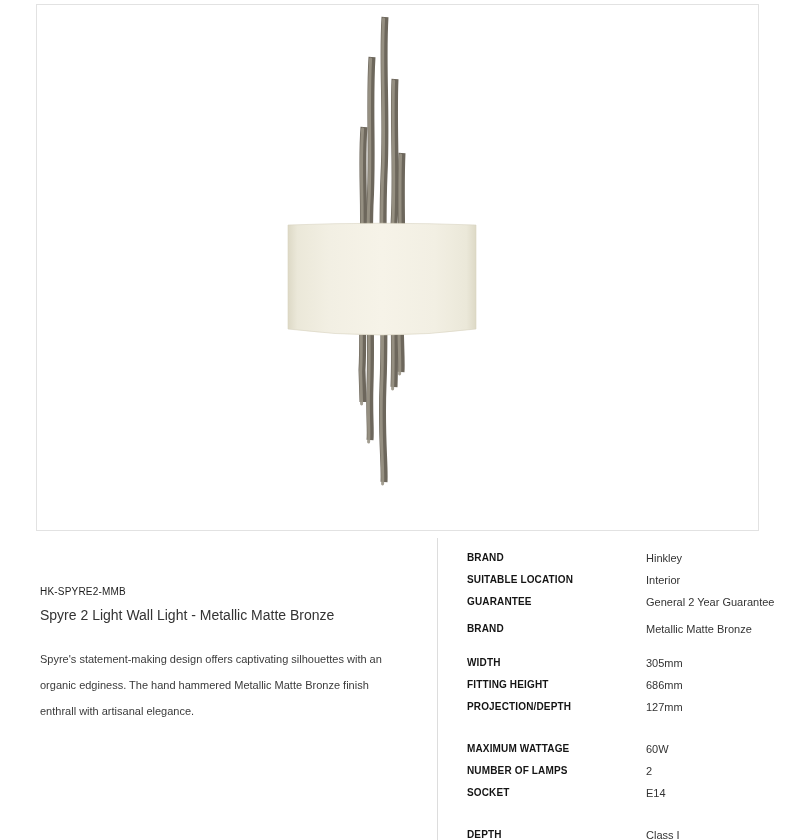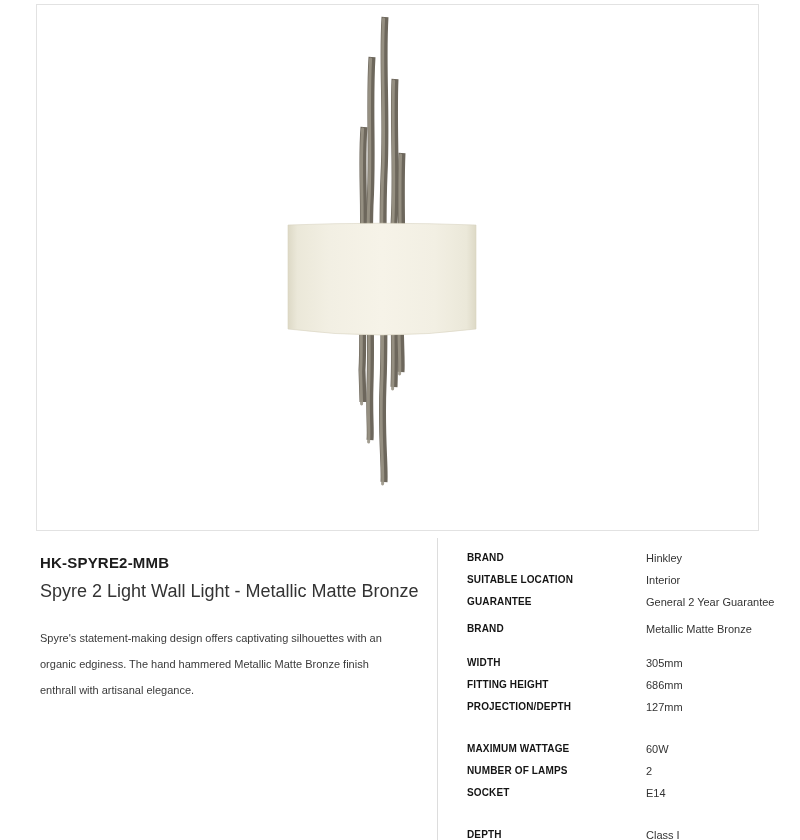--- a/index.html
+++ b/index.html
@@ -6,22 +6,22 @@
   html,body { width:800px; height:840px; background:#ffffff;
     font-family:"Liberation Sans", sans-serif; position:relative; overflow:hidden; }
 
   .image-box {
     position:absolute; left:36px; top:4px; width:723px; height:527px;
     border:1px solid #e2e2e2; background:#ffffff;
   }
   .image-box svg { display:block; width:721px; height:525px; }
 
   .left-col { position:absolute; left:40px; top:554px; width:380px; }
-  .sku { font-size:15px; font-weight:bold; color:#1c1c1c; letter-spacing:.2px; }
-  .title { font-size:18px; color:#333; margin-top:10px; }
+  .sku { font-size:10px; font-weight:normal; color:#1c1c1c; letter-spacing:.2px;margin-top:32px; }
+  .title { font-size:14px; color:#333; margin-top:10px; }
   .description { font-size:11px; line-height:26px; color:#3a3a3a; margin-top:23px; width:362px; }
 
   .divider { position:absolute; left:437px; top:538px; width:1px; height:302px; background:#dddddd; }
 
   .specs { position:absolute; left:467px; top:552px; width:300px; }
   .spec-row { display:flex; height:22px; }
   .spec-row .lbl { width:131px; flex:0 0 131px; font-size:10px; font-weight:bold;
     color:#141414; letter-spacing:.15px; }
   .spec-row .val { font-size:11px; color:#333; white-space:nowrap;padding-left:48px; }
   .mt5 { margin-top:5px; } .mt4 { margin-top:12px; } .mt9 { margin-top:20px; } .mt20 { margin-top:20px; }

